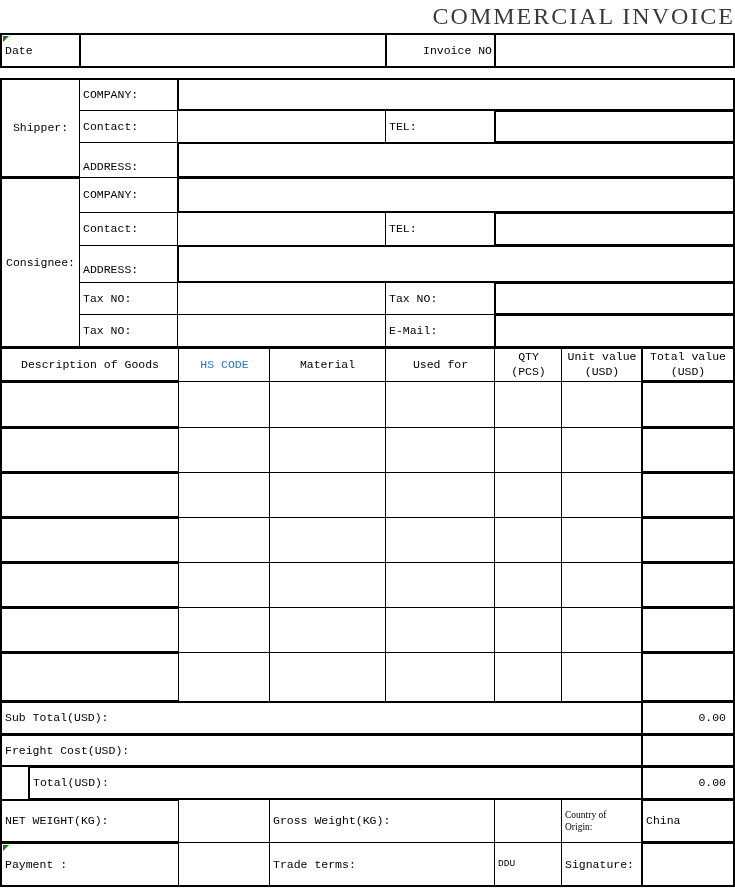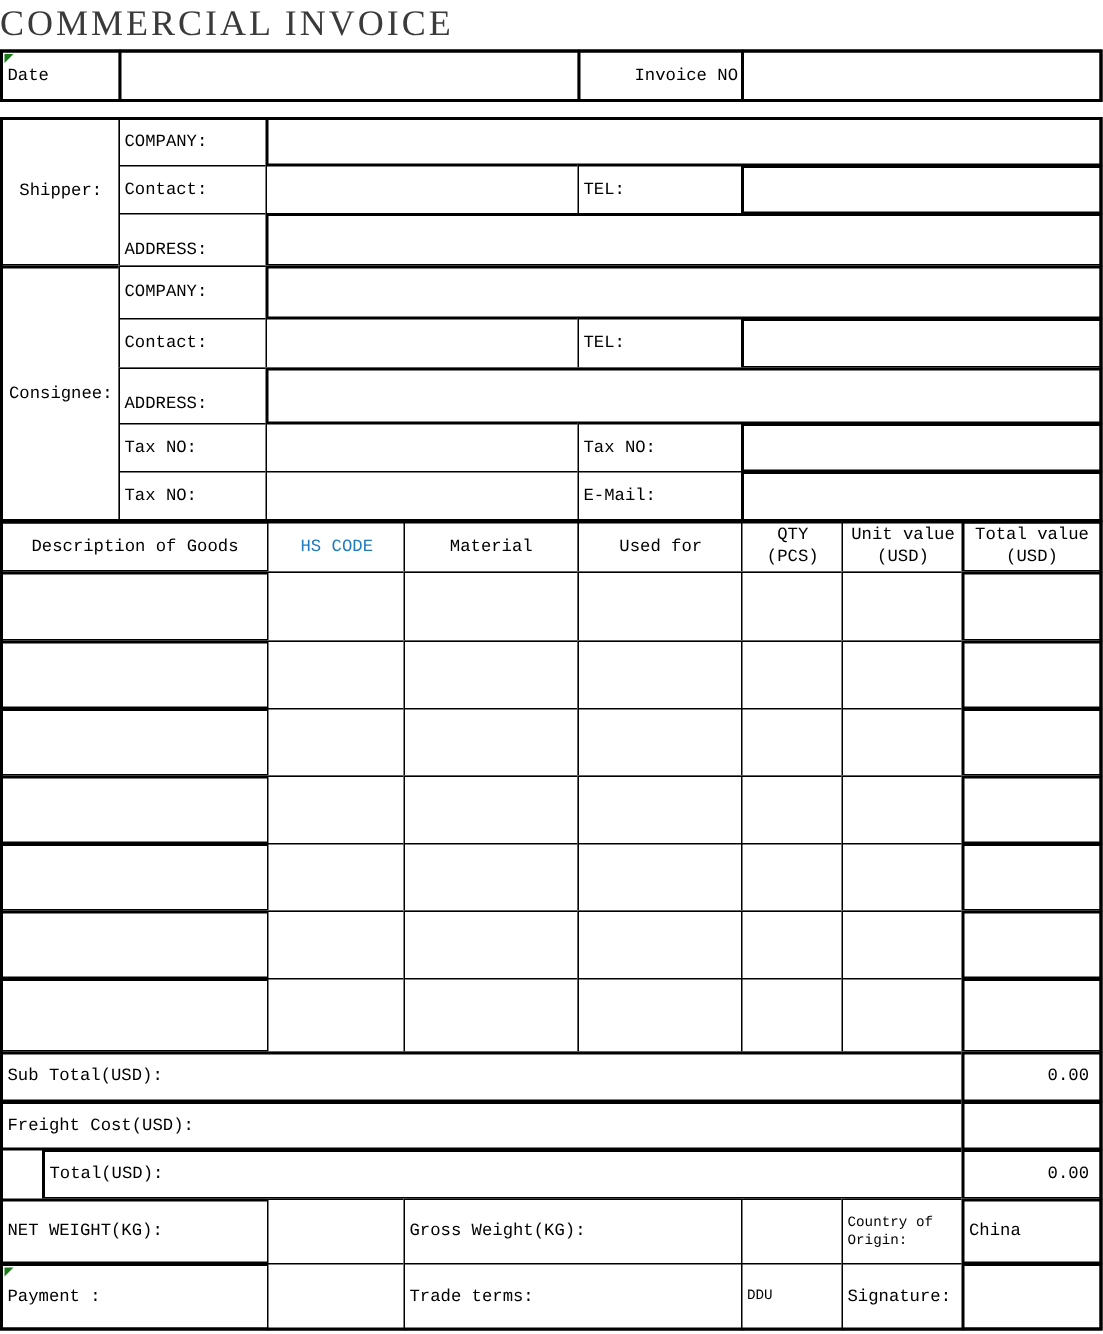--- a/index.html
+++ b/index.html
@@ -24,21 +24,21 @@
 
   
   .title-bar {
     position: absolute;
     left: 0;
     top: 0;
     width: 735px;
     height: 33px;
     display: flex;
     align-items: center;
-    justify-content: flex-start;
+    justify-content: flex-end;
   }
   .title-text {
     font-family: "Liberation Serif", "DejaVu Serif", serif;
     font-size: 24px;
     letter-spacing: 2px;
     color: #3a3a3a;
     white-space: nowrap;
   }
 
   
@@ -319,21 +319,21 @@
   </div>
   <div class="cell left" style="left:178px; top:799px; width:93px; height:44px;">
     <span></span>
   </div>
   <div class="cell left" style="left:269px; top:799px; width:227px; height:44px;">
     <span>Gross Weight(KG):</span>
   </div>
   <div class="cell left" style="left:494px; top:799px; width:69px; height:44px;">
     <span></span>
   </div>
-  <div class="cell small stack-left" style="left:561px; top:799px; width:82px; height:44px;">
+  <div class="cell small stack-left" style="left:561px; top:799px; width:82px; height:44px;font-family:Liberation Serif, serif;">
     <span class="multiline">Country of
 Origin:</span>
   </div>
   <div class="cell thick left" style="left:641px; top:799px; width:94px; height:44px;">
     <span>China</span>
   </div>
 
   <div class="cell thick left" style="left:0px; top:842px; width:180px; height:45px;">
     <span class="err-flag"></span>
     <span>Payment :</span>

